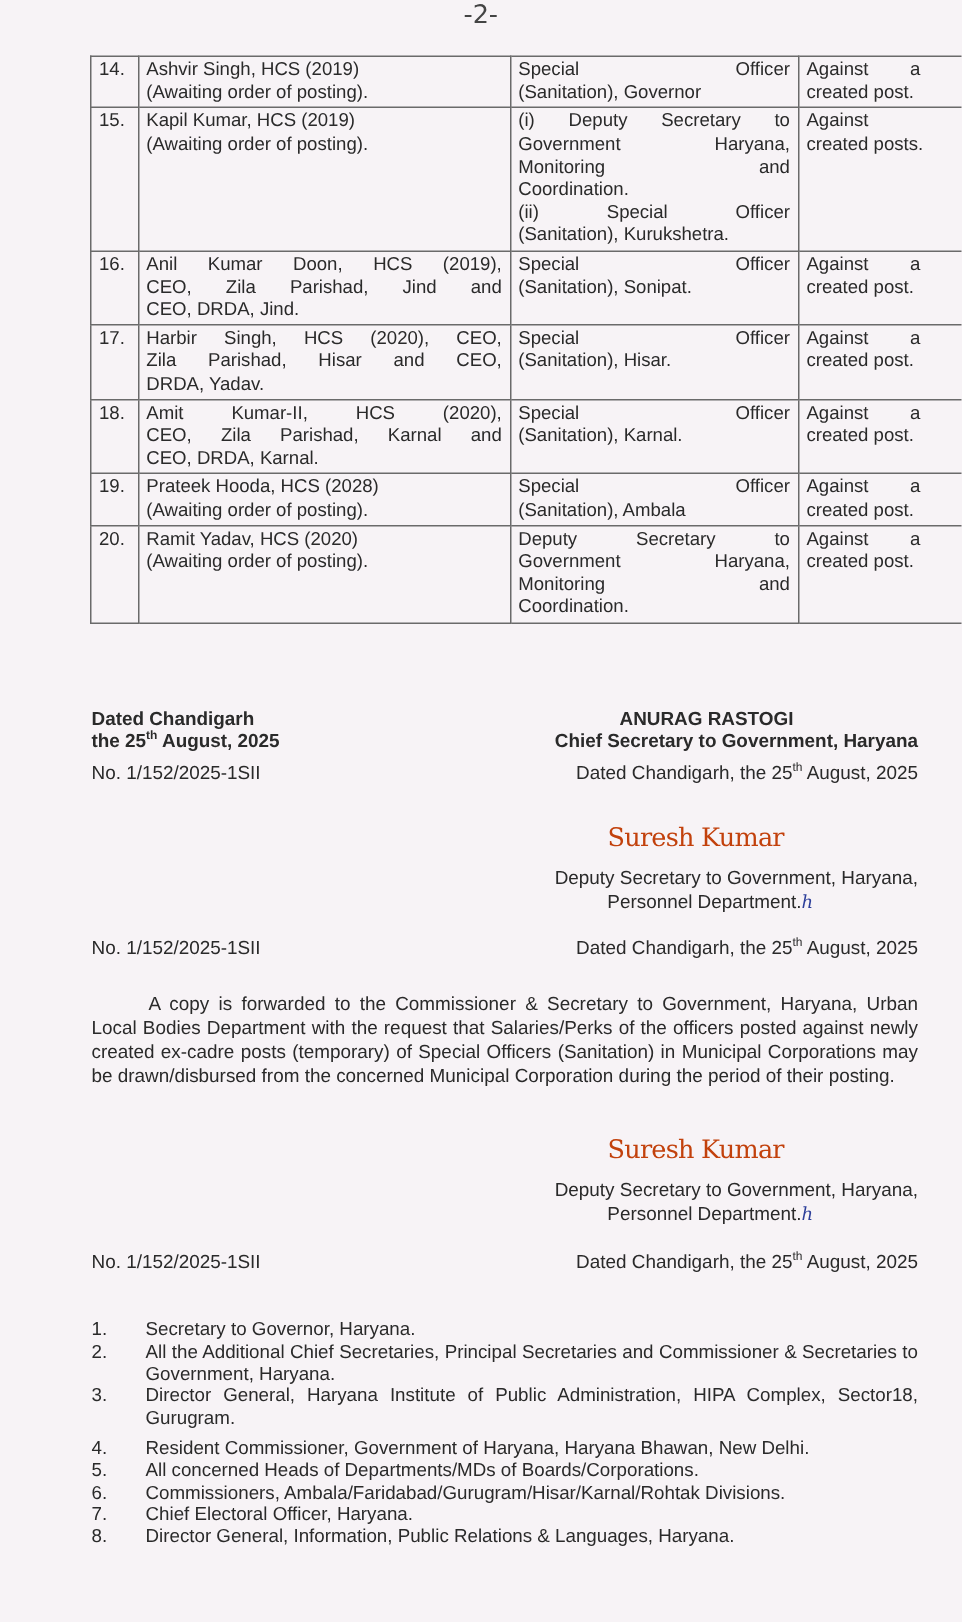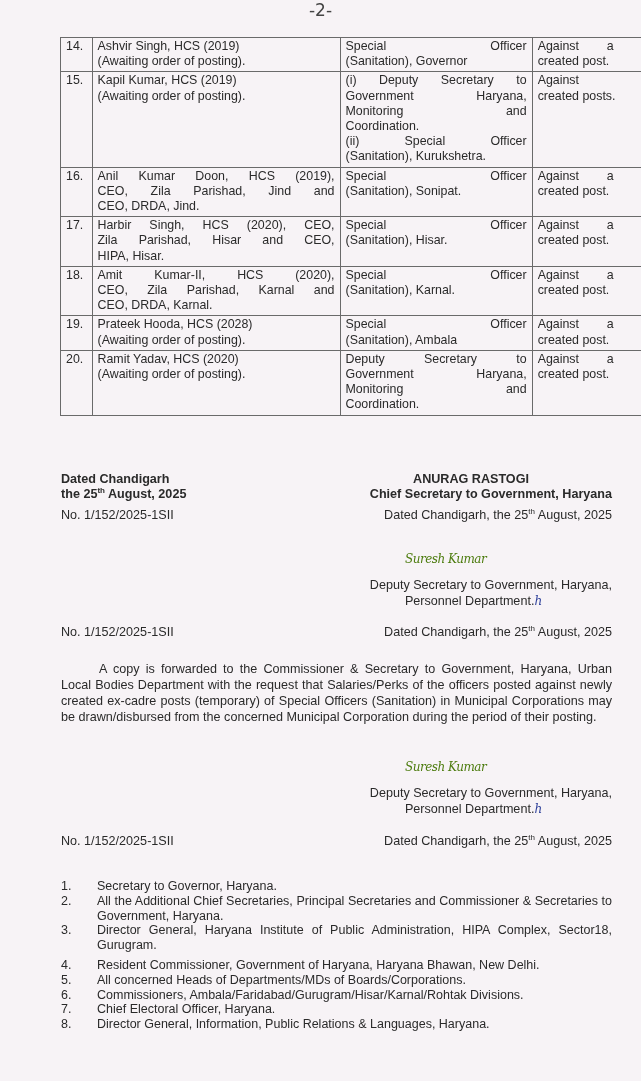--- a/index.html
+++ b/index.html
@@ -31,22 +31,22 @@
   td.name { width: 222px; }
   td.post { width: 172px; text-align: justify; text-align-last: left; }
   td.remark { width: 131px; text-align: justify; text-align-last: left; }
   .justify-line { display: block; text-align: justify; text-align-last: justify; }
   .plain-line { display: block; }
   .abs { position: absolute; }
   .bold { font-weight: bold; }
   sup { font-size: 8px; line-height: 0; vertical-align: super; }
   .para { text-align: justify; font-size: 12.6px; line-height: 16px; }
   .sig {
-    font-family: "DejaVu Serif", serif; font-style: italic; color: #4d7c0f;
-    font-size: 12px; letter-spacing: -0.5px;
+    font-family: "DejaVu Serif", serif; color: #c2410c;
+    font-size: 17px; letter-spacing: -0.5px;
   }
   .initial { font-family: "DejaVu Serif", serif; font-style: italic; color: #2d3f9a; font-size: 12px; }
   ol.dist { list-style: none; }
   ol.dist li { display: flex; font-size: 12.5px; line-height: 14.8px; }
   ol.dist li .n { width: 36px; flex: none; }
   ol.dist li .t { flex: 1; text-align: justify; }
 </style>
 </head>
 <body>
 
@@ -102,21 +102,21 @@
         <td class="remark">
           <span class="justify-line">Against a newly</span>
           <span class="plain-line">created post.</span>
         </td>
       </tr>
       <tr>
         <td class="sno">17.</td>
         <td class="name">
           <span class="justify-line">Harbir Singh, HCS (2020), CEO,</span>
           <span class="justify-line">Zila Parishad, Hisar and CEO,</span>
-          <span class="plain-line">HIPA, Hisar.</span>
+          <span class="plain-line">DRDA, Yadav.</span>
         </td>
         <td class="post">
           <span class="justify-line">Special Officer</span>
           <span class="plain-line">(Sanitation), Hisar.</span>
         </td>
         <td class="remark">
           <span class="justify-line">Against a newly</span>
           <span class="plain-line">created post.</span>
         </td>
       </tr>

